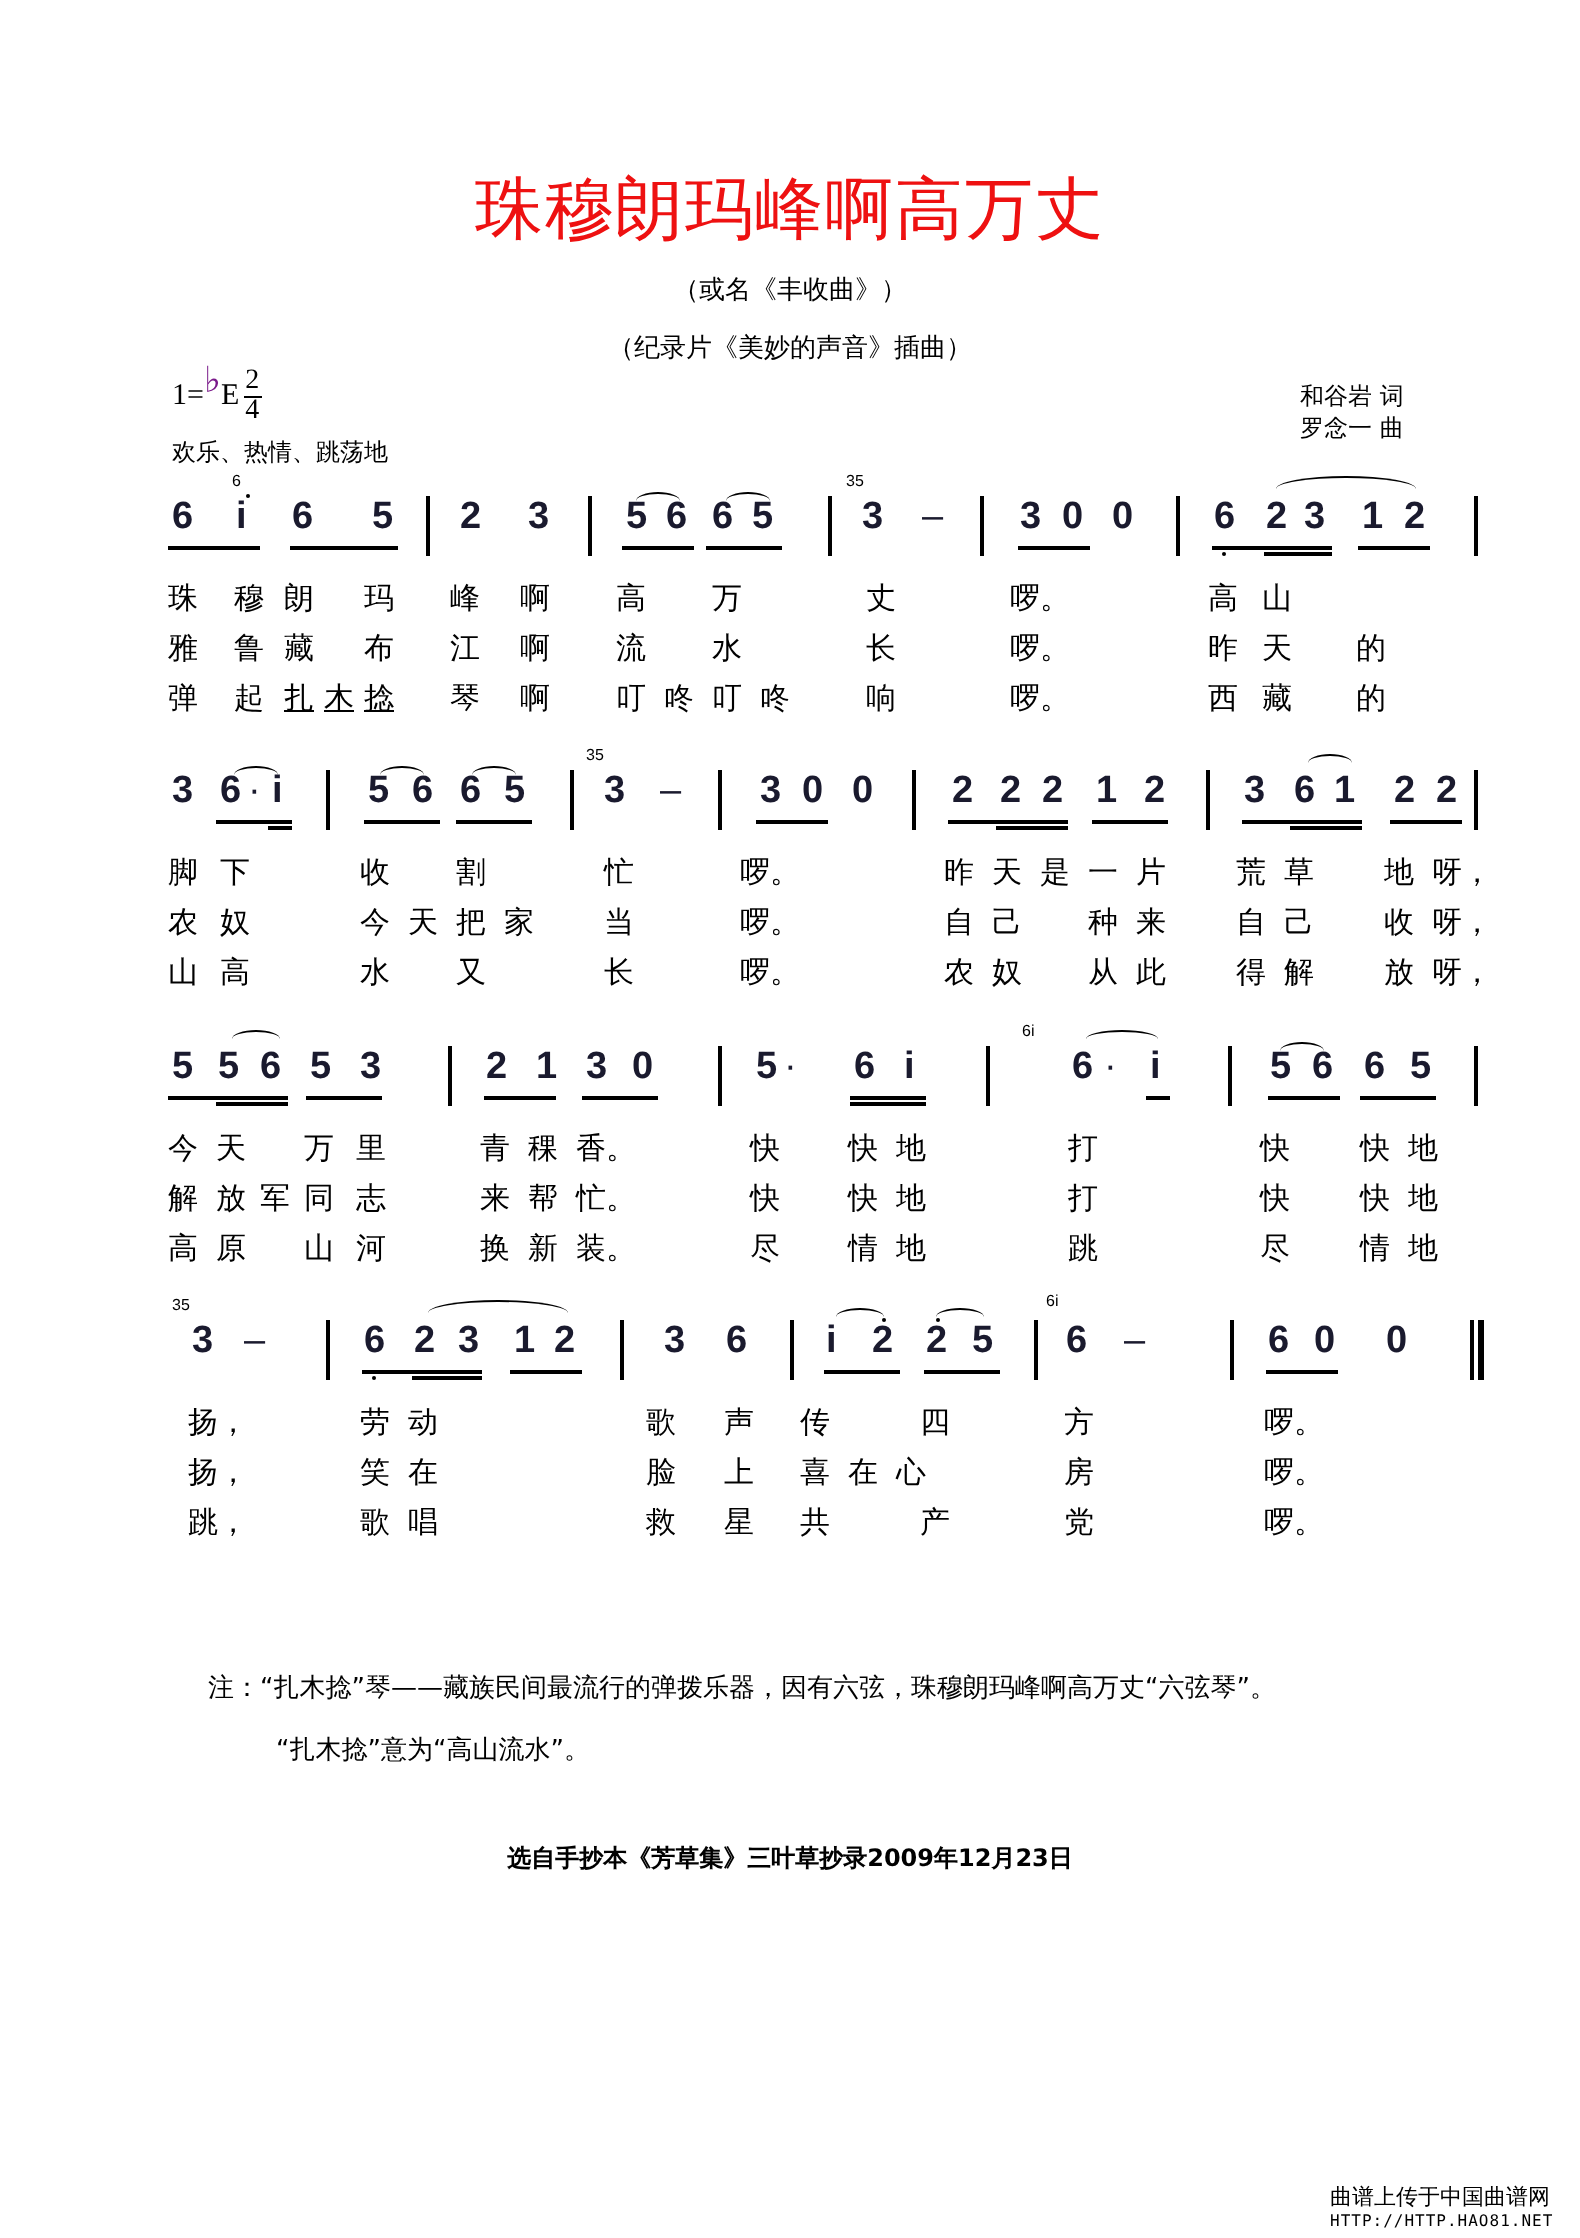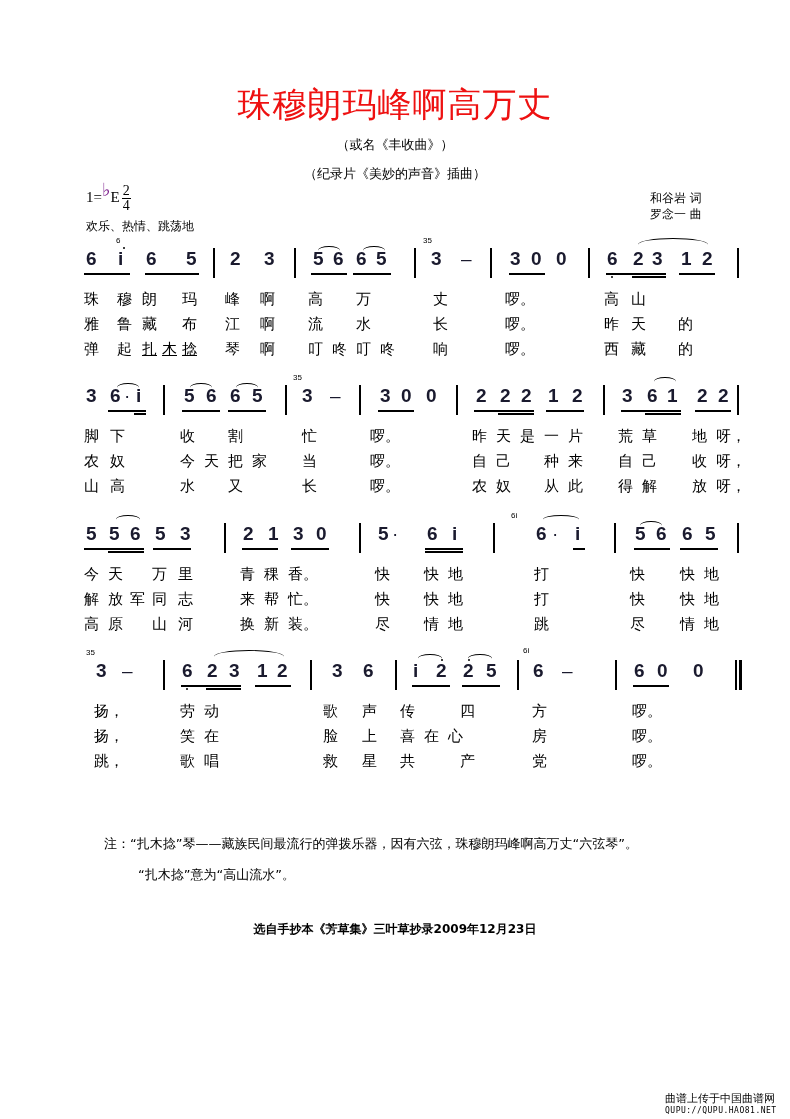--- a/index.html
+++ b/index.html
@@ -406,14 +406,14 @@
     <span class="lyr" style="left:632px;top:100px">啰。</span>
   </div>
 </div>
 
 <div class="abs note-text">注：“扎木捻”琴——藏族民间最流行的弹拨乐器，因有六弦，珠穆朗玛峰啊高万丈“六弦琴”。</div>
 <div class="abs note-text2">“扎木捻”意为“高山流水”。</div>
 <div class="abs source">选自手抄本《芳草集》三叶草抄录2009年12月23日</div>
 
 <div class="abs wm">
   <div>曲谱上传于中国曲谱网</div>
-  <div class="u">QUPU://QUPU.HAO81.NET</div>
+  <div class="u">HTTP://HTTP.HAO81.NET</div>
 </div>
 
 </body></html>

